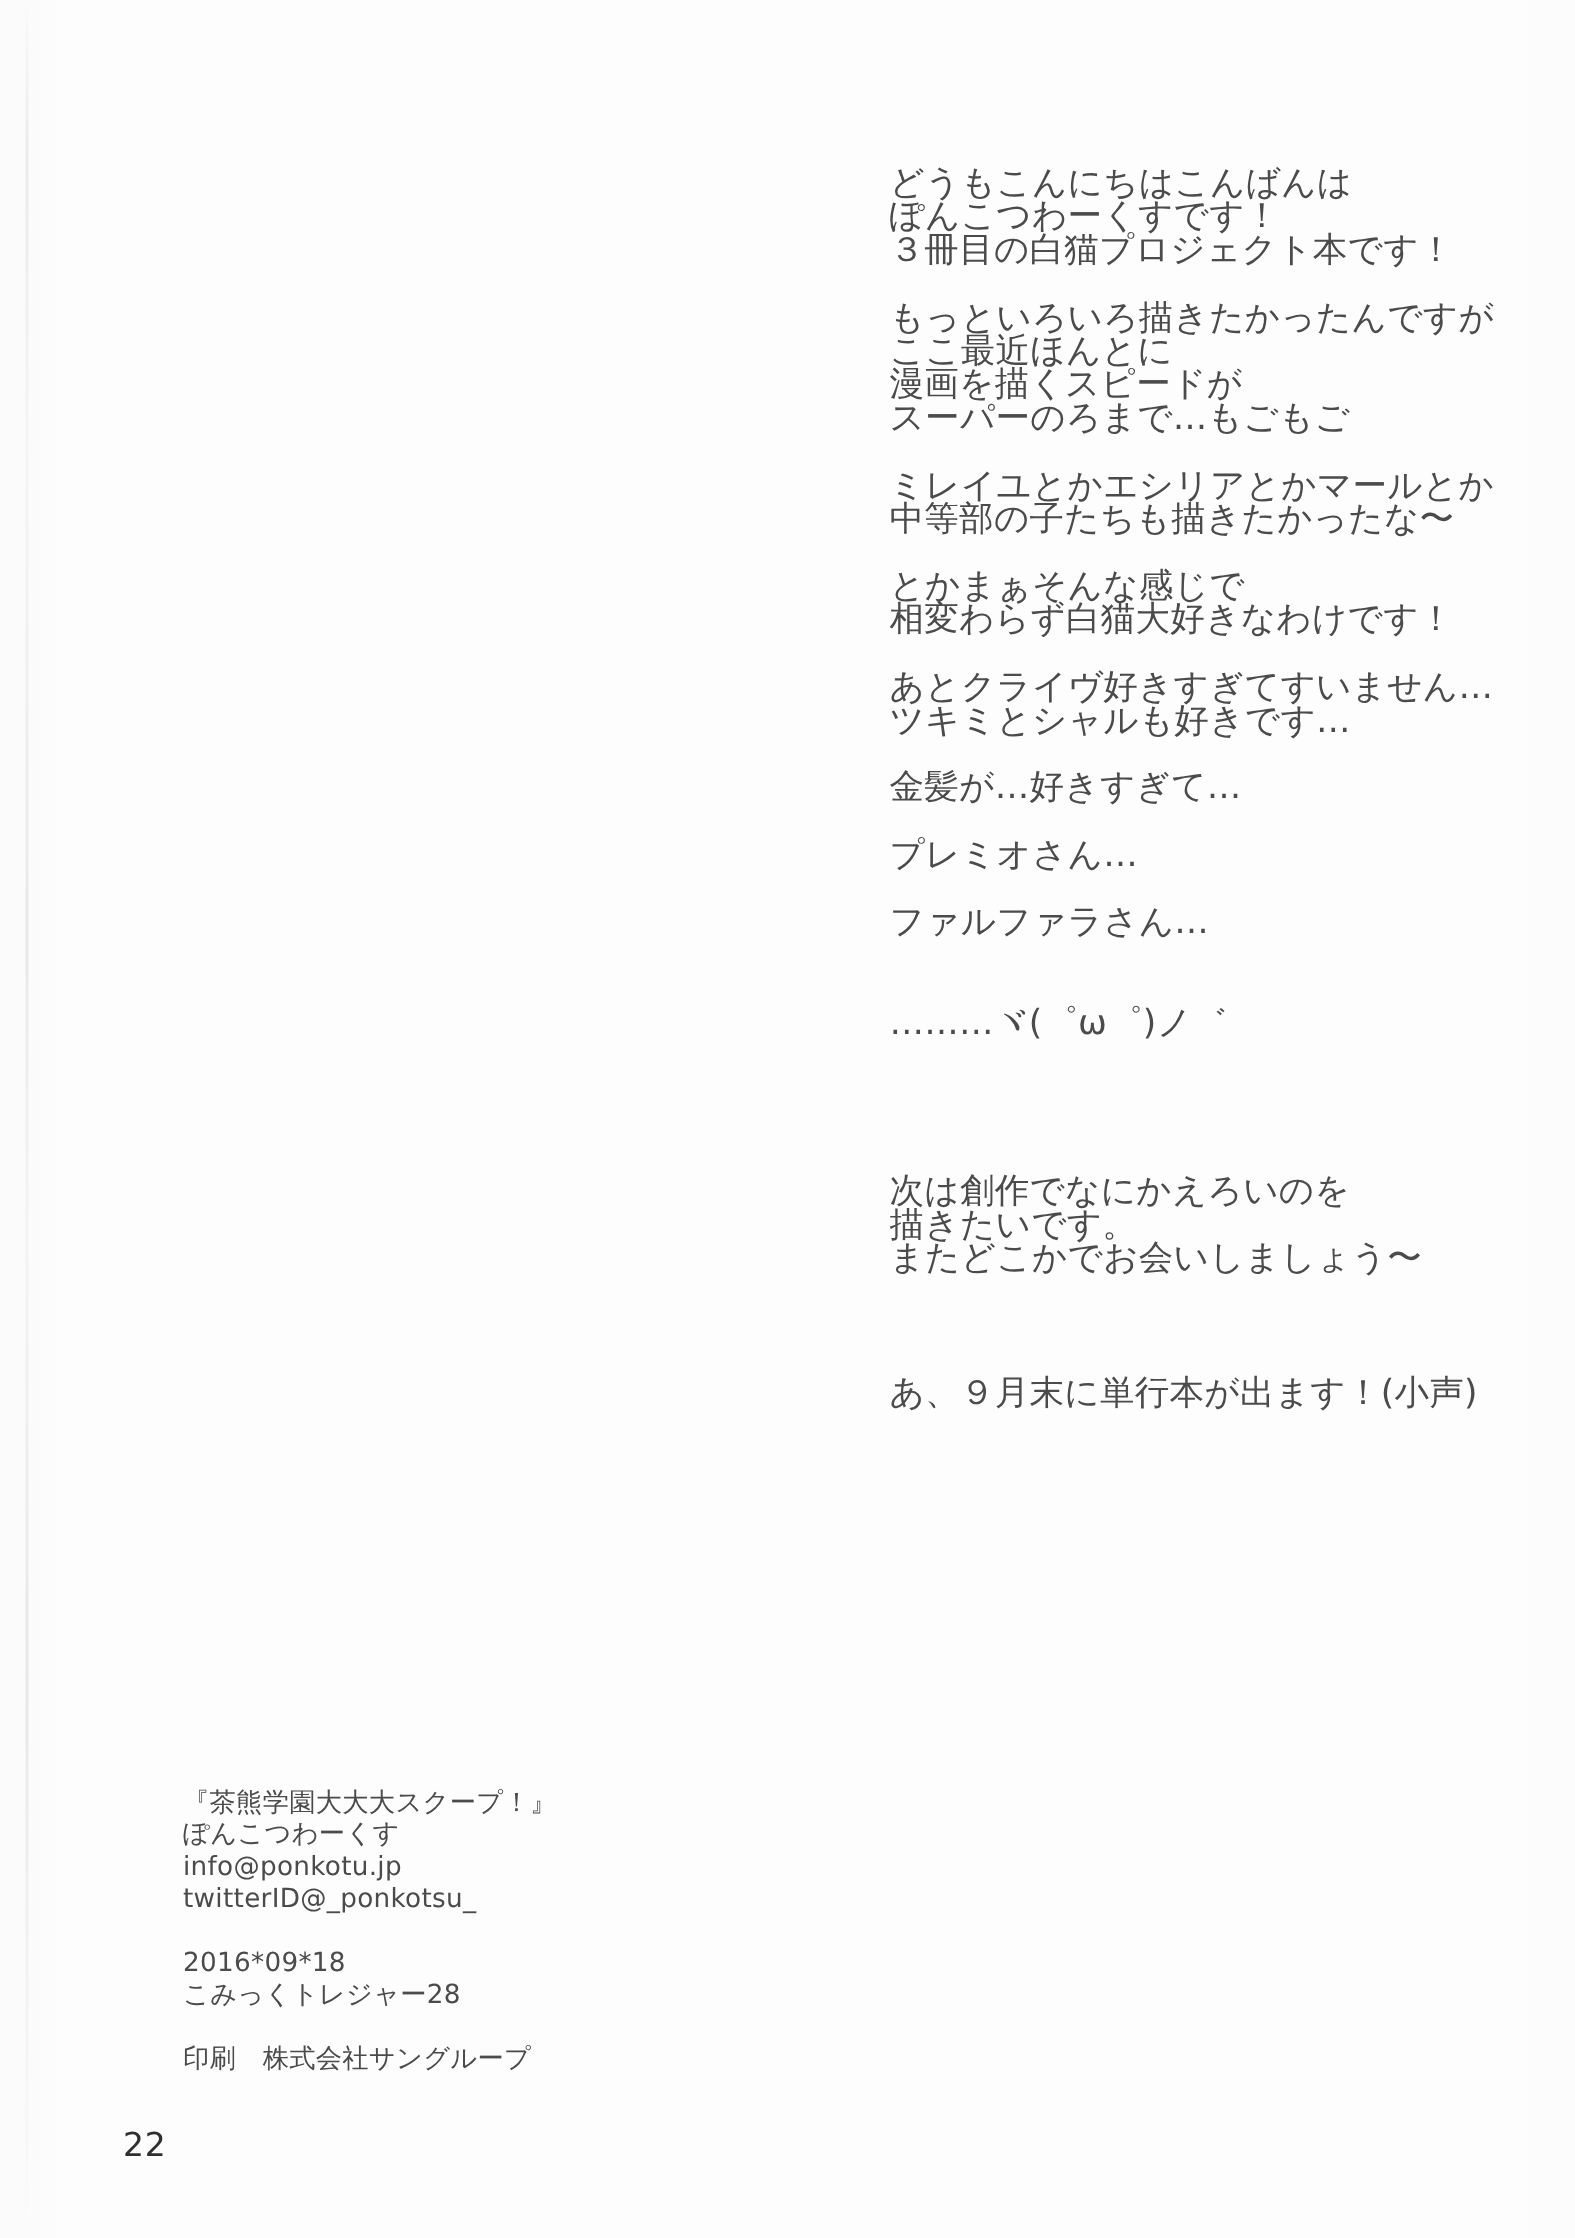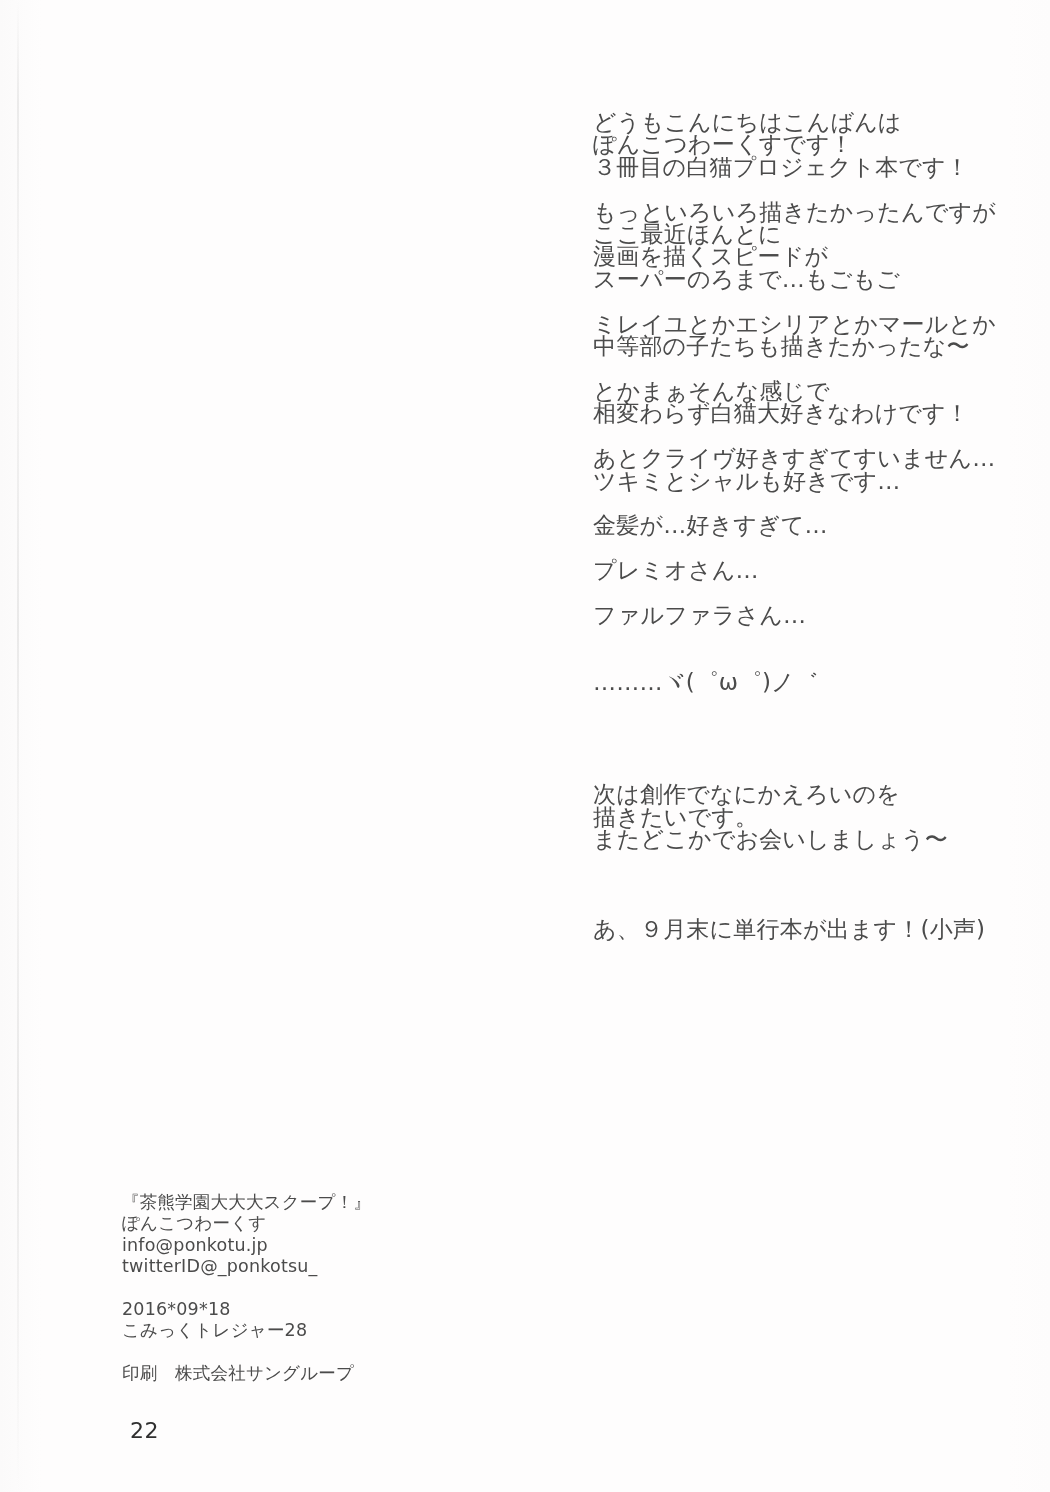--- a/index.html
+++ b/index.html
@@ -61,21 +61,20 @@
     margin-left: 25px;
   }
   .page-number {
     position: absolute;
     left: 82px;
     top: 1419px;
     font-size: 22px;
     line-height: 24px;
     color: #2f2f2f;
     letter-spacing: 0.5px;
-    margin-left: 48px;
   }
 </style>
 </head>
 <body>
 
 <div class="scan-page">
   <div class="edge-line"></div>
 
   <div class="afterword">どうもこんにちはこんばんは
 ぽんこつわーくすです！

